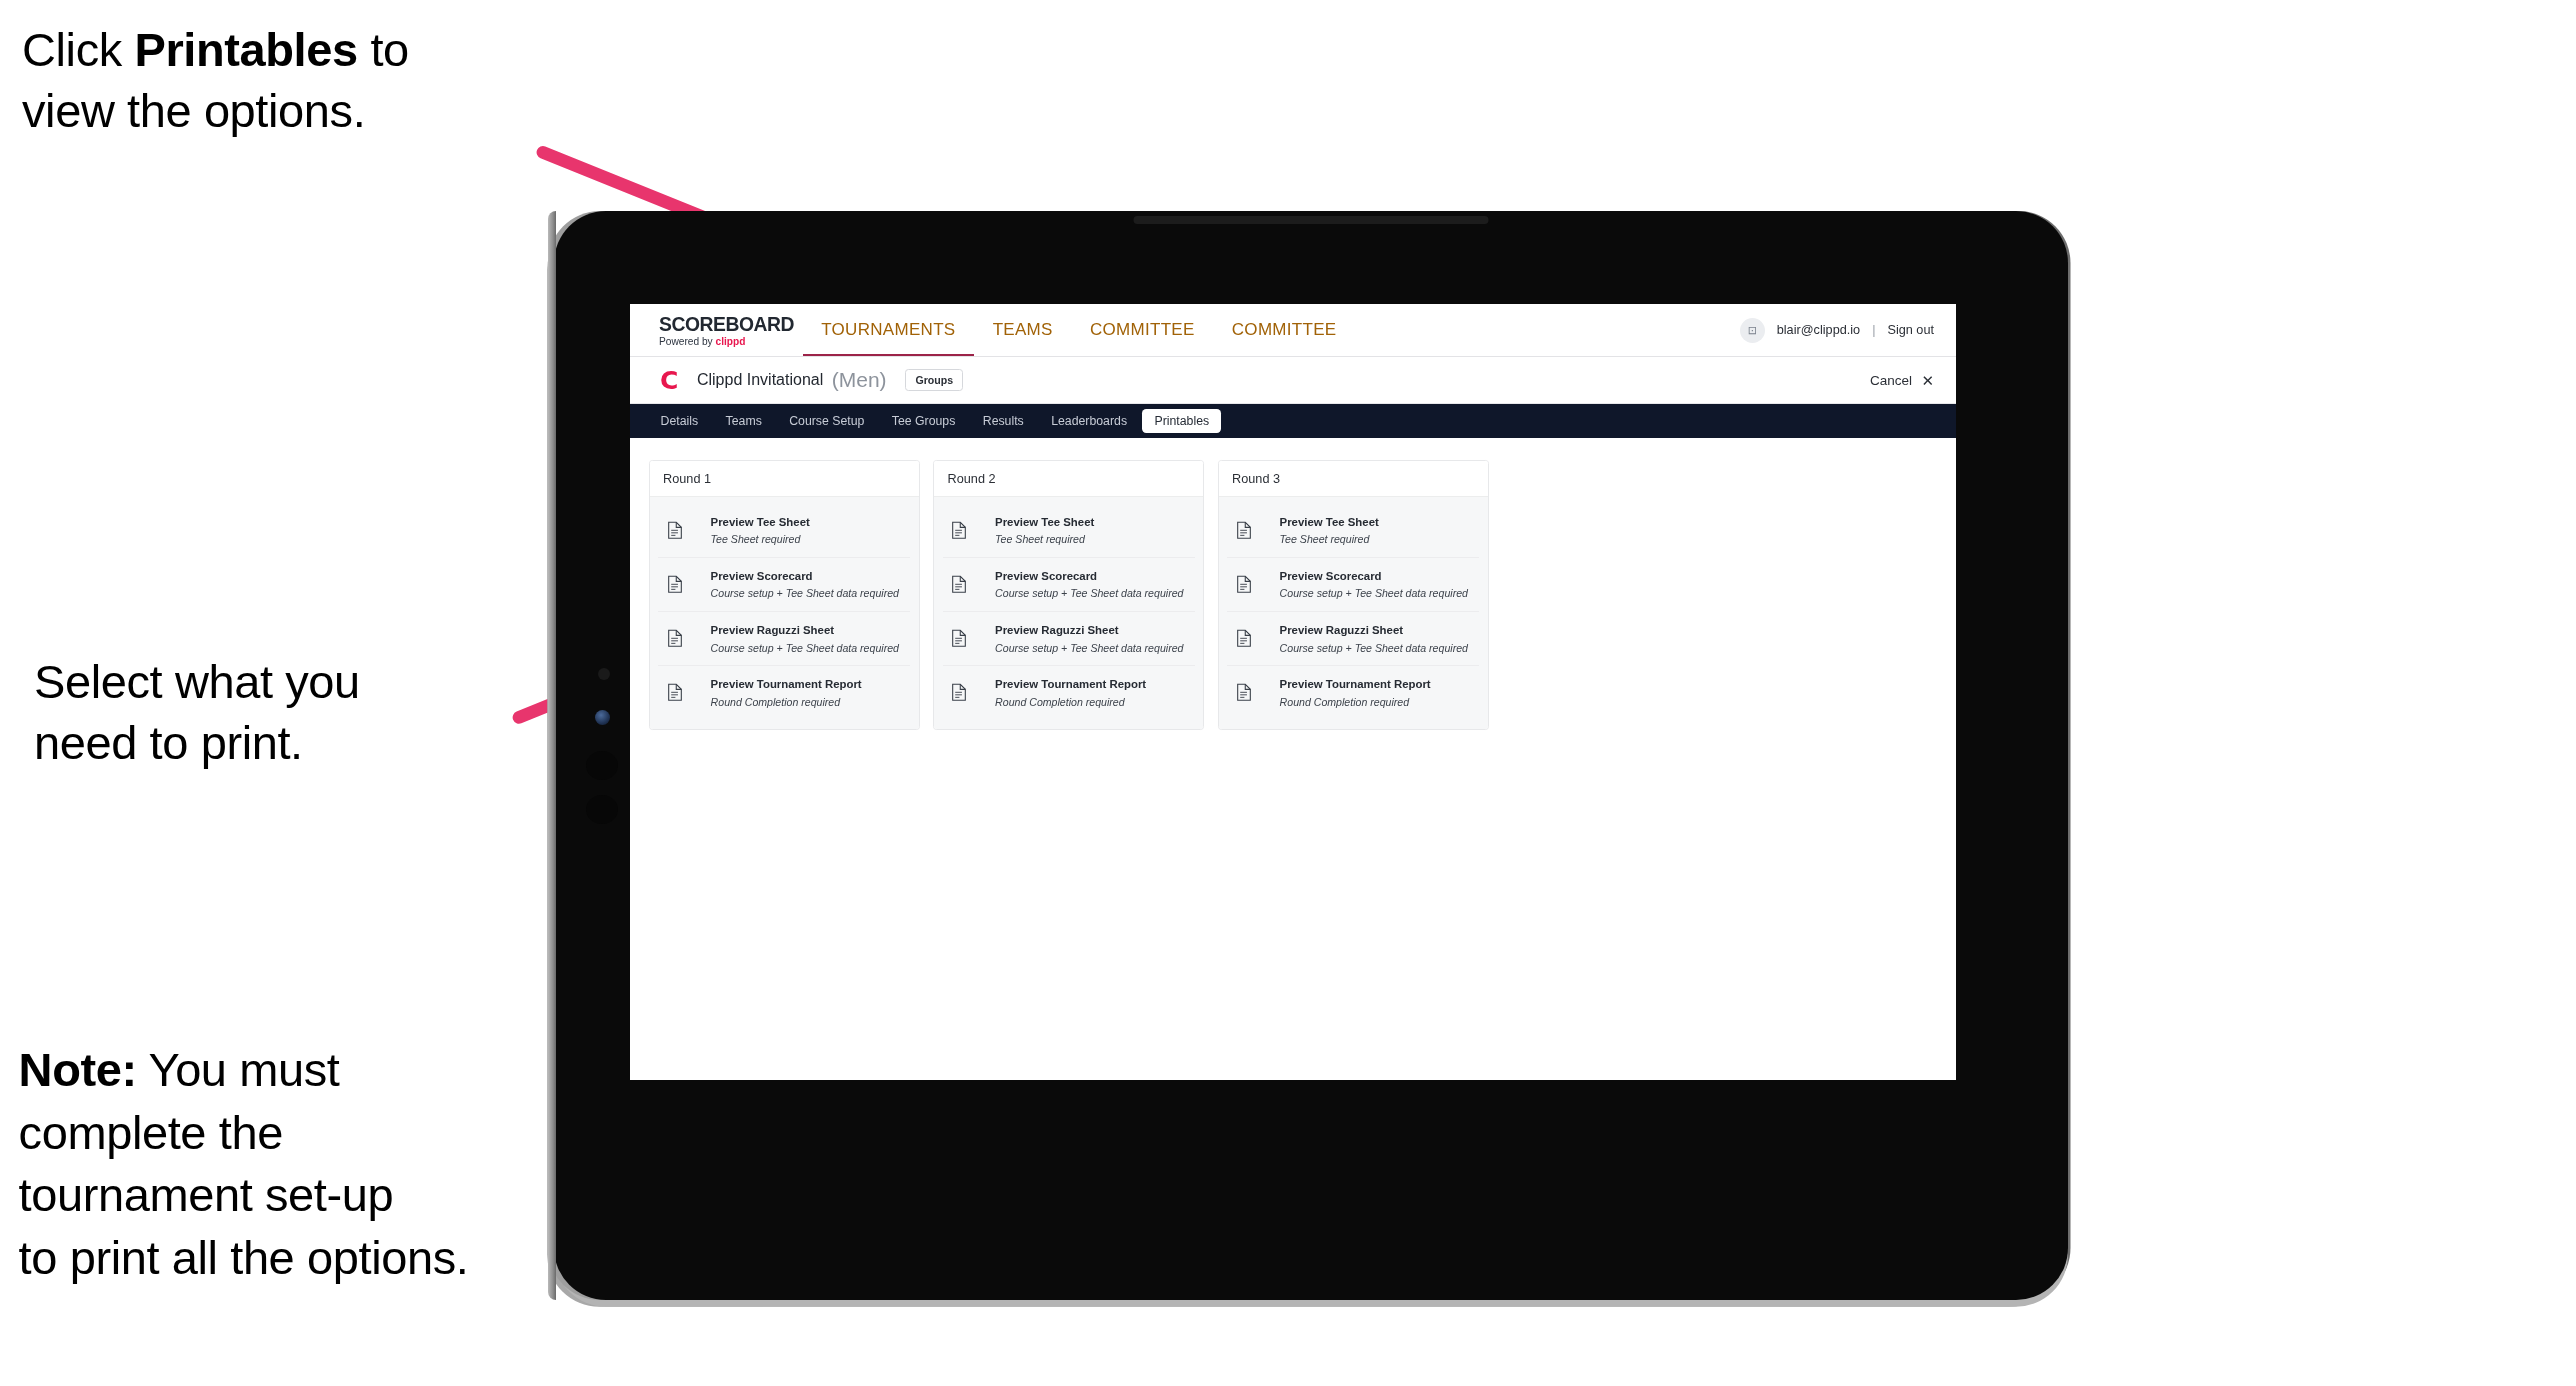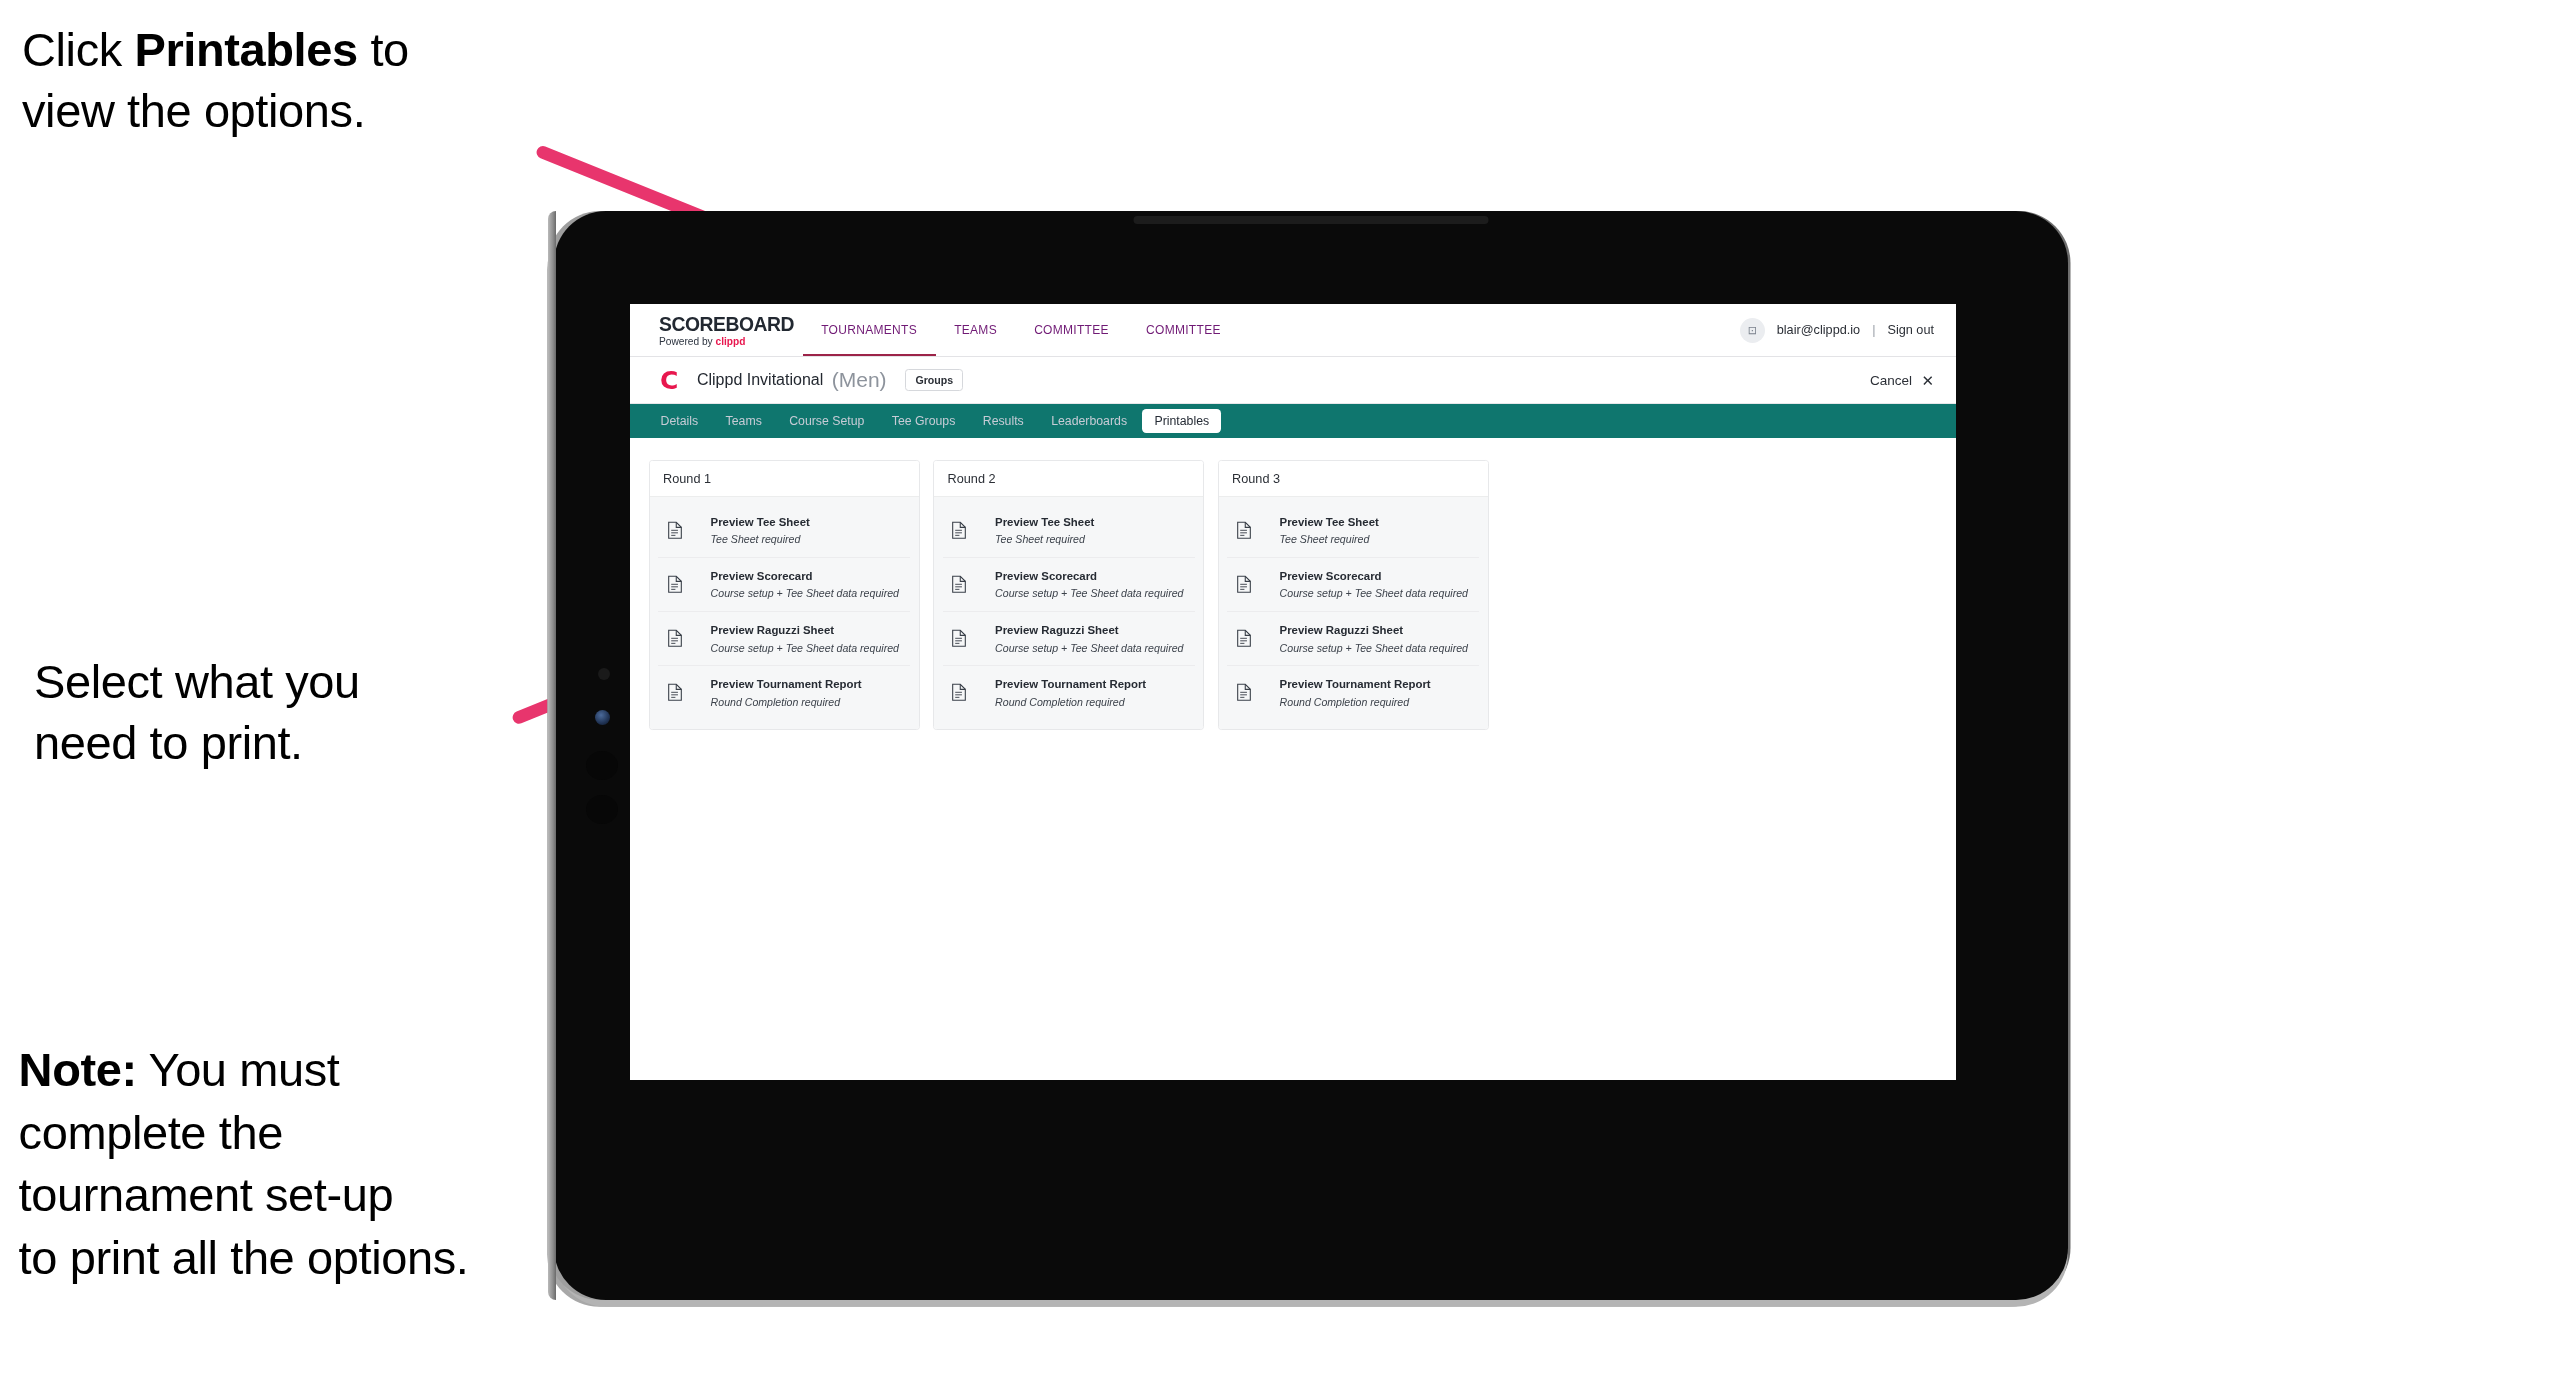--- a/index.html
+++ b/index.html
@@ -96,22 +96,22 @@
     transform: scaleX(0.96); transform-origin: left center;
   }
   #brand-sub .clippd { color: #e8174e; font-weight: 700; }
 
   #mainnav { display: flex; align-items: center; height: 100%; margin-left: 18.6px; }
   .mainnav-item {
     position: relative;
     height: 100%;
     display: flex; align-items: center;
     padding: 0 18.6px;
-    font-size: 12px;
-    color: #701a75;
+    font-size: 17px;
+    color: #a16207;
     letter-spacing: 0.3px;
     cursor: pointer;
   }
   .mainnav-item.active::after {
     content: "";
     position: absolute; left: 0; right: 0; bottom: 0;
     height: 2.5px; background: #9c2348;
   }
   #topbar-right {
     margin-left: auto; margin-right: 22px;
@@ -151,21 +151,21 @@
   #t-cancel {
     margin-left: auto; margin-right: 22px;
     display: flex; align-items: center; gap: 9.3px;
     font-size: 13.5px; color: #2b2f36; cursor: pointer; text-align: center;
   }
   #t-cancel .xmark { font-size: 15px; line-height: 1; }
 
   
   #subnav {
     height: 34px;
-    background: #0f766e;
+    background: #0f172a;
     display: flex; align-items: center;
     padding-left: 18.6px;
     gap: 3.4px;
   }
   .subnav-item {
     font-size: 12.3px;
     color: #c7ccd6;
     padding: 5px 12px;
     border-radius: 4.2px;
     cursor: pointer;

